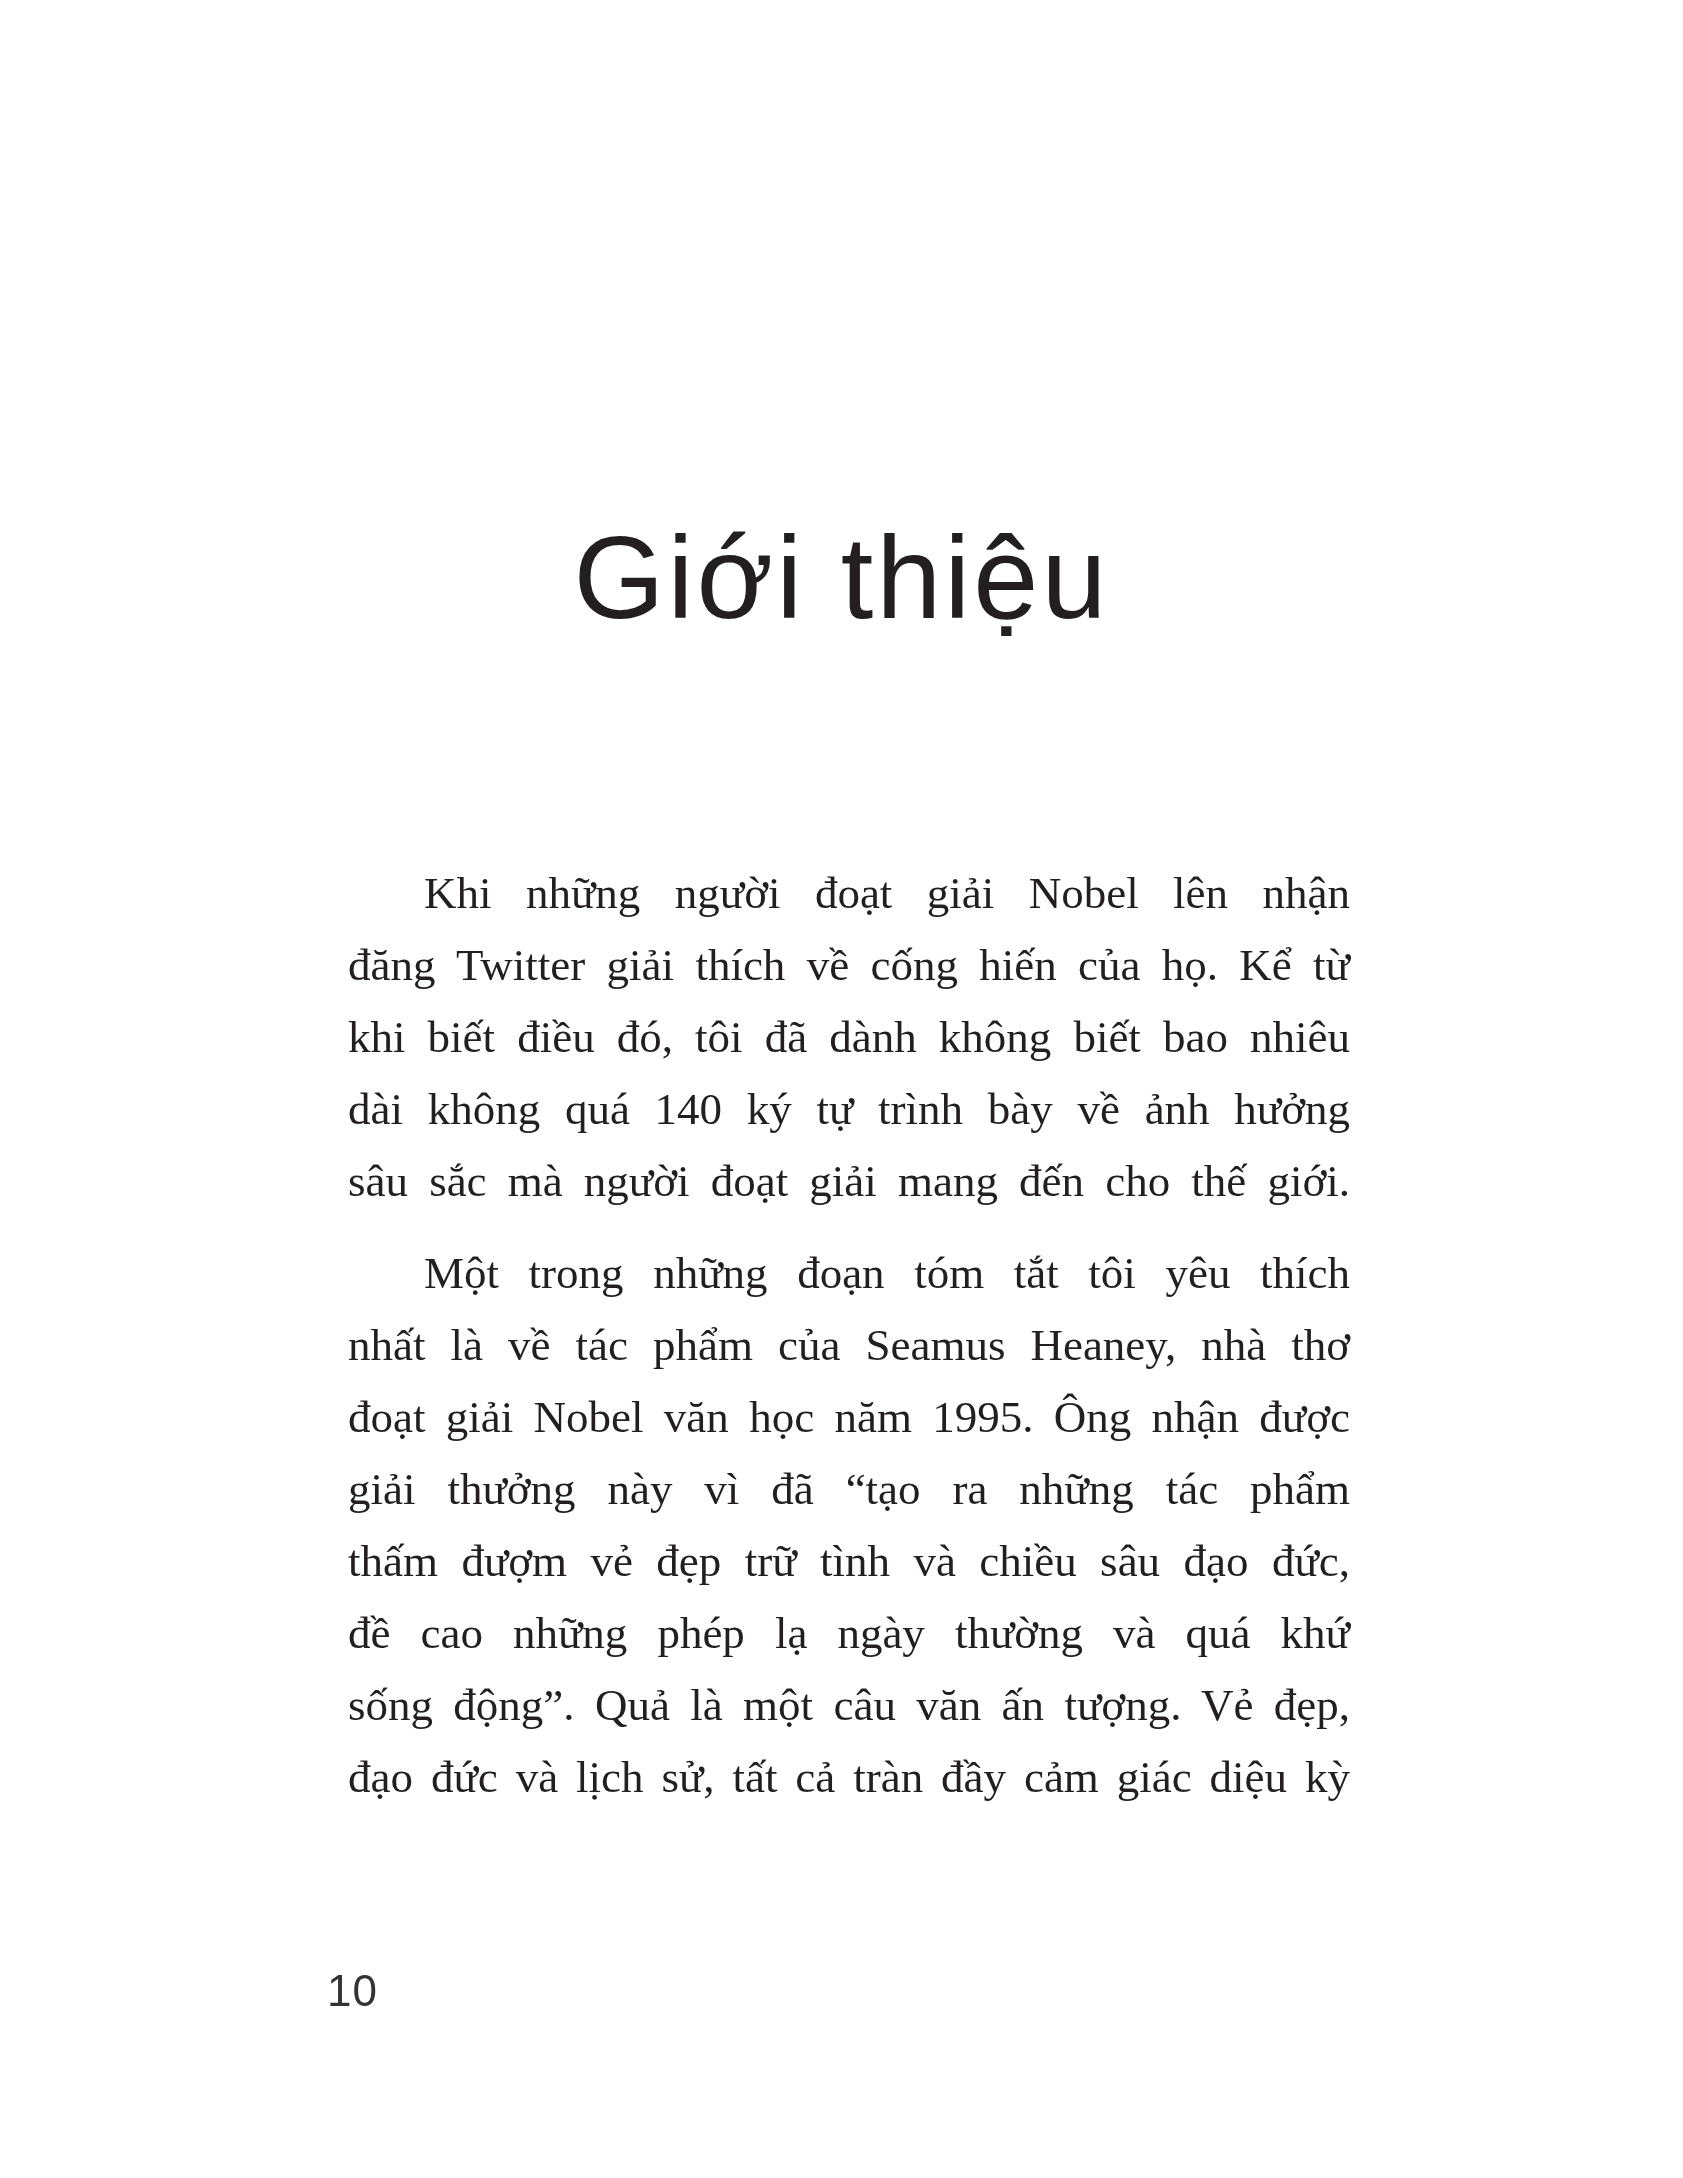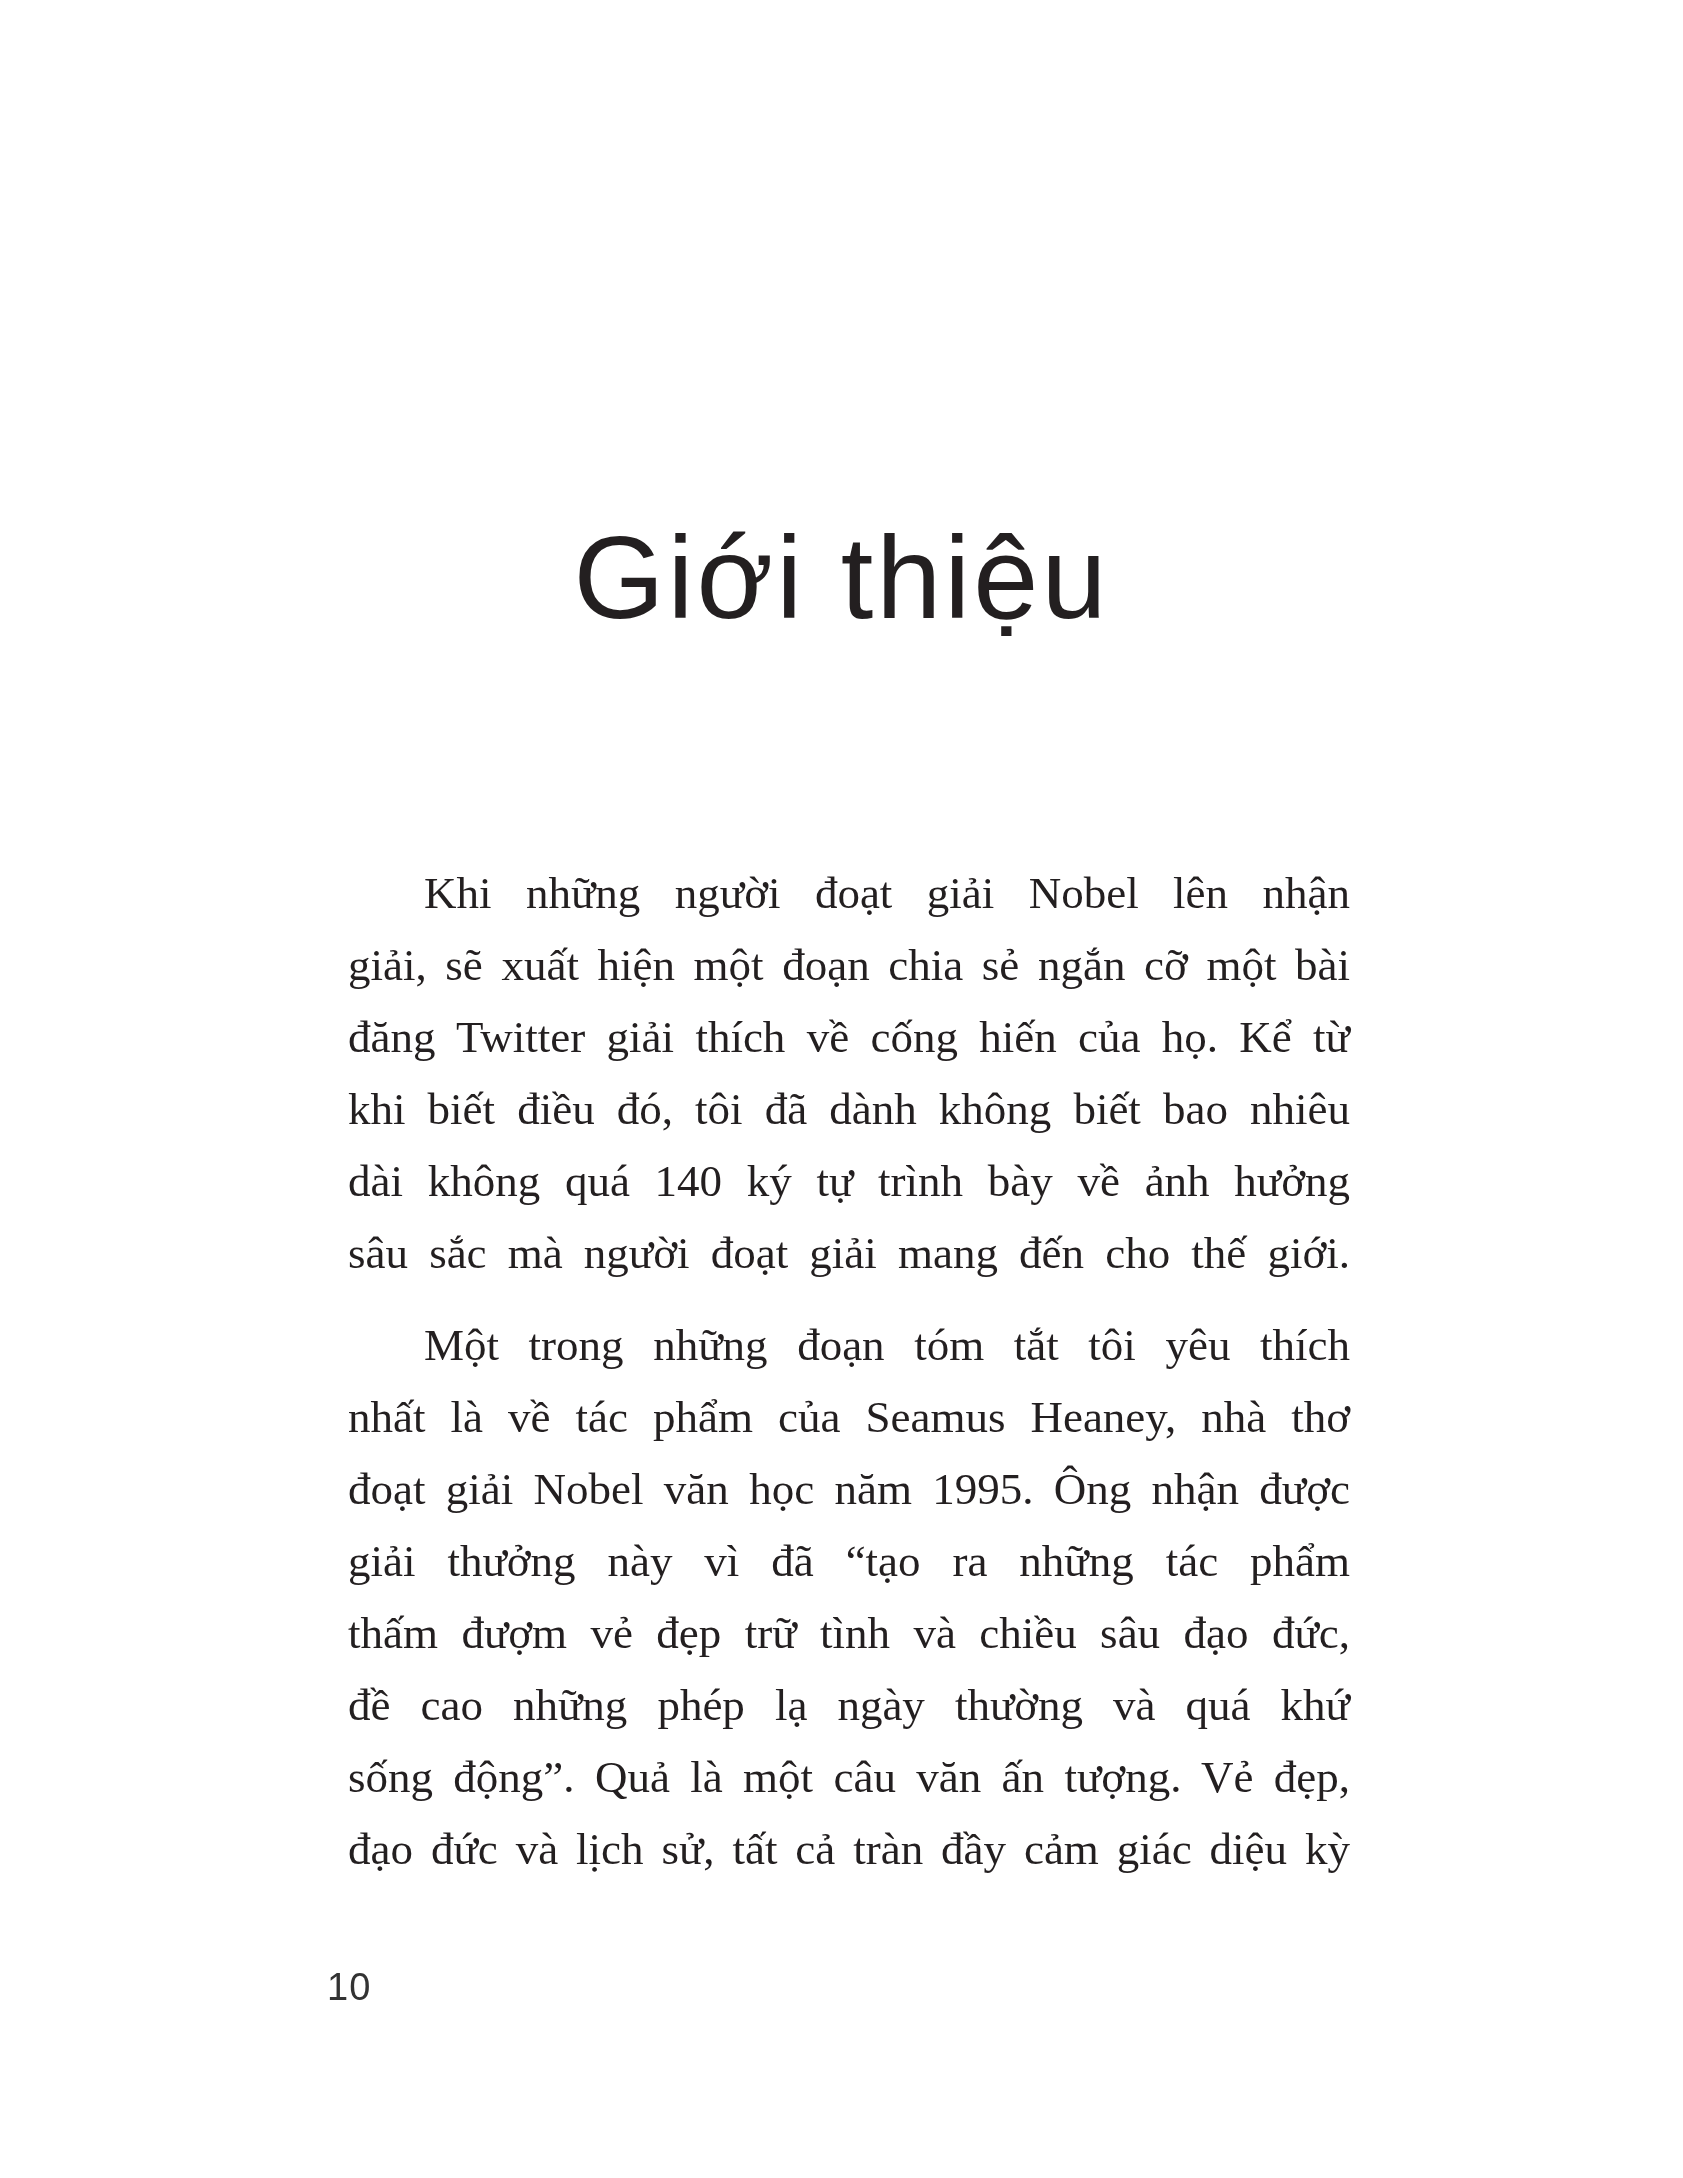--- a/index.html
+++ b/index.html
@@ -49,37 +49,36 @@
   }
 
   .text-line.first-line { text-indent: 76px; }
 
   .page-number {
     position: absolute;
     left: 327px;
     top: 1966px;
     font-family: "Liberation Sans", "DejaVu Sans", sans-serif;
     font-weight: 300;
-    font-size: 38px;
+    font-size: 44px;
     color: #333333;
     letter-spacing: 1px;
     text-align: center;
   }
 </style>
 </head>
 <body>
 
 <div class="page" style="background: rgb(255, 255, 255);">
 
   <h1 class="chapter-title" style="color: rgb(35, 31, 32);">Giới thiệu</h1>
 
   <div class="body-text" id="paragraphs" style="color: rgb(35, 31, 32);">
       <div class="paragraph">
         <div class="text-line first-line">Khi những người đoạt giải Nobel lên nhận</div>
-        <div class="text-line">giải, sẽ xuất hiện một đoạn chia sẻ ngắn cỡ một bài</div>
         <div class="text-line">đăng Twitter giải thích về cống hiến của họ. Kể từ</div>
         <div class="text-line">khi biết điều đó, tôi đã dành không biết bao nhiêu</div>
         <div class="text-line">dài không quá 140 ký tự trình bày về ảnh hưởng</div>
         <div class="text-line">sâu sắc mà người đoạt giải mang đến cho thế giới.</div>
       </div>
       <div class="paragraph">
         <div class="text-line first-line">Một trong những đoạn tóm tắt tôi yêu thích</div>
         <div class="text-line">nhất là về tác phẩm của Seamus Heaney, nhà thơ</div>
         <div class="text-line">đoạt giải Nobel văn học năm 1995. Ông nhận được</div>
         <div class="text-line">giải thưởng này vì đã “tạo ra những tác phẩm</div>

